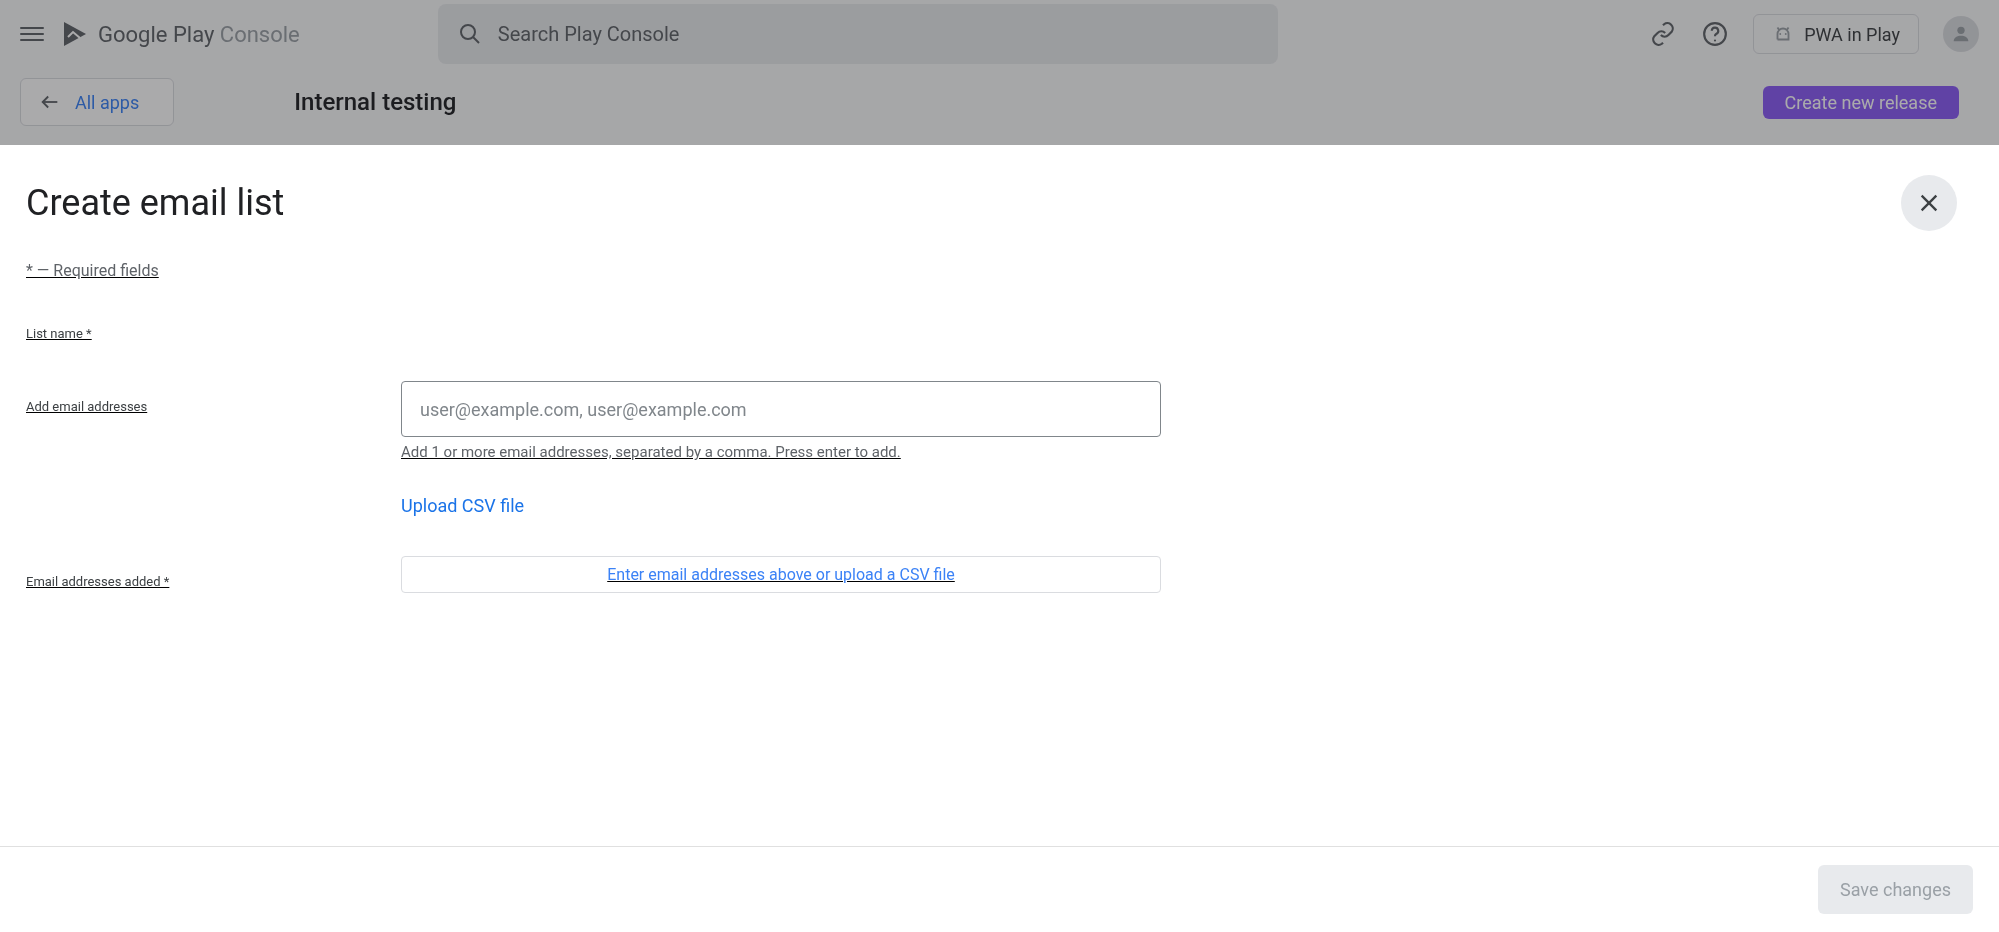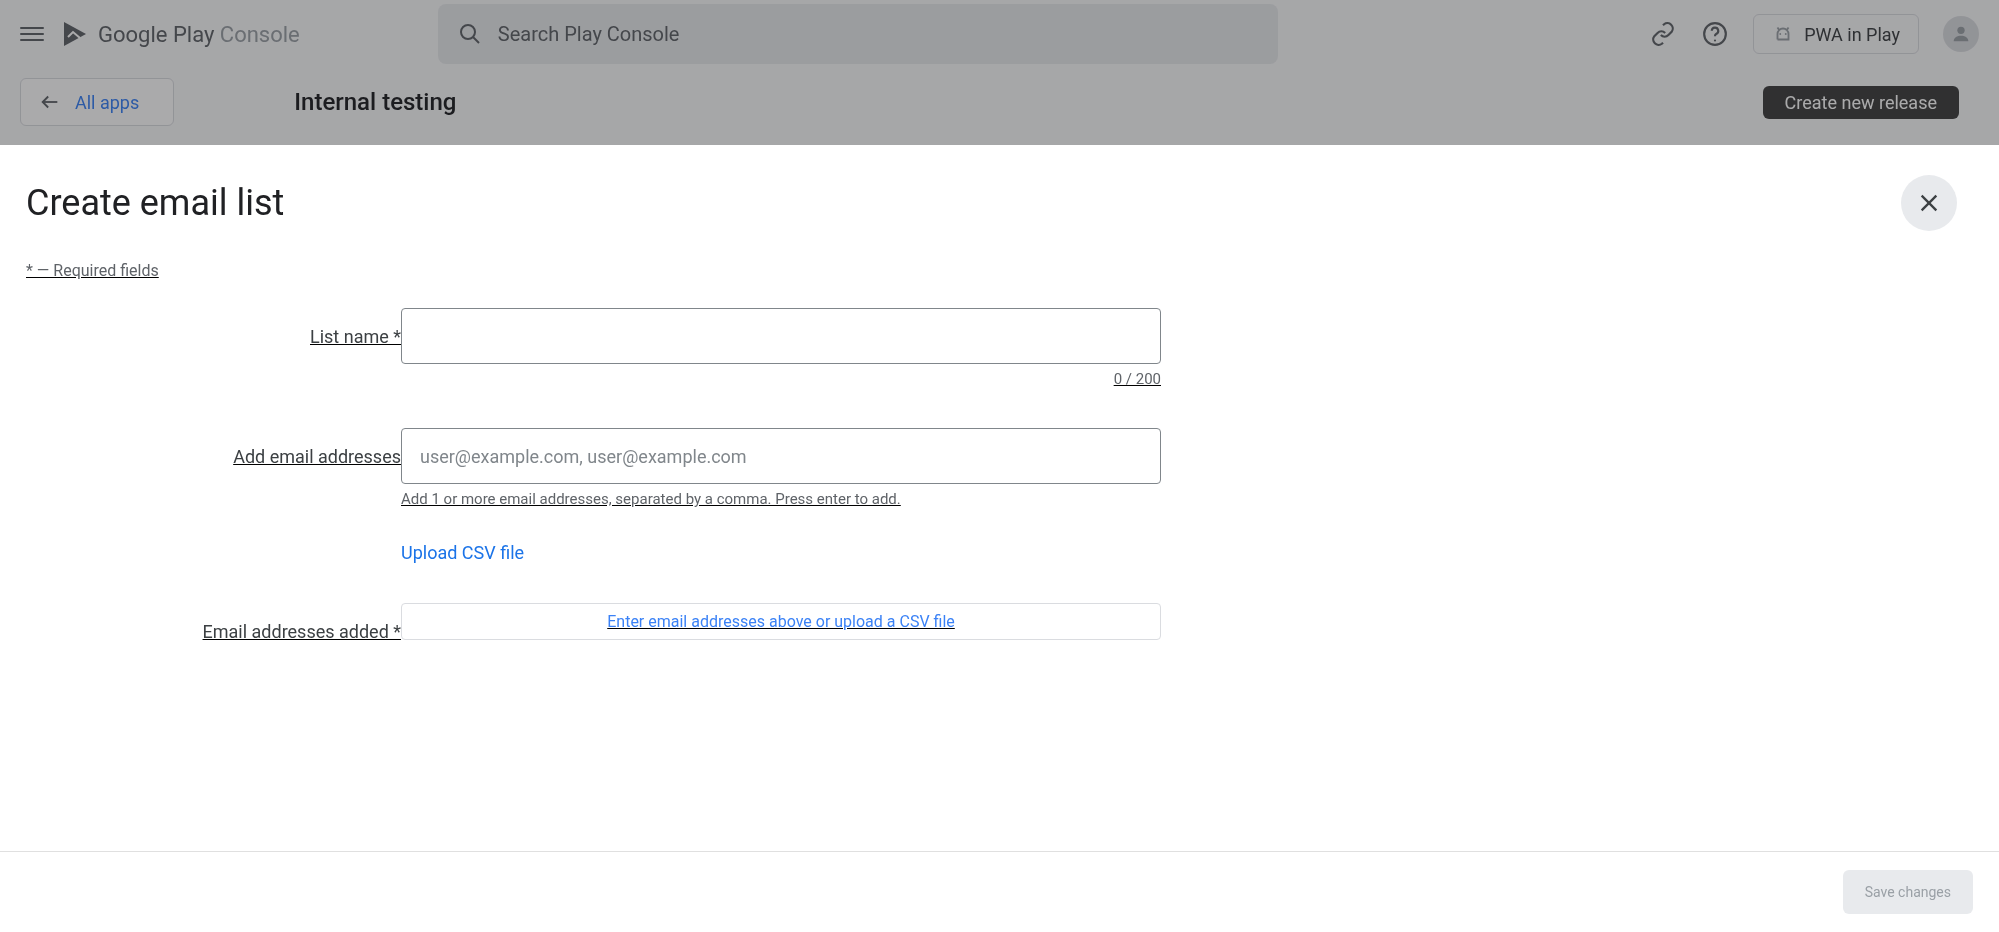--- a/index.html
+++ b/index.html
@@ -99,21 +99,21 @@
       background: #fff;
     }
     .page-title-bg {
       margin-left: 100px;
       font-size: 24px;
       font-weight: 500;
       color: #202124;
     }
     .create-release {
       margin-left: auto;
-      background: #404040;
+      background: #8b5cf6;
       color: #fff;
       border-radius: 6px;
       padding: 6px 22px;
       font-size: 18px;
       margin-right: 20px;
     }
 
     
     .scrim {
       position: absolute;
@@ -165,24 +165,23 @@
       font-size: 16px;
       color: #5f6368;
       margin-bottom: 28px;
     }
     .form-row {
       display: flex;
       margin-bottom: 40px;
     }
     .form-label {
       width: 375px;
-      font-size: 18px;
+      font-size: 13px;
       color: #3c4043;
       padding-top: 18px;
-      text-align: right;
     }
     .form-control-col {
       flex: 0 0 760px;
     }
     .text-input {
       width: 100%;
       height: 56px;
       border: 1px solid #80868b;
       border-radius: 4px;
       padding: 0 18px;
@@ -224,21 +223,21 @@
       padding: 18px 26px;
       display: flex;
       justify-content: flex-end;
       background: #fff;
     }
     .save-btn {
       background: #e8eaed;
       color: #9aa0a6;
       border-radius: 6px;
       padding: 14px 22px;
-      font-size: 14px;
+      font-size: 18px;
       border: none;
     }
     svg { display: block; }
   </style>
 </head>
 <body>
 
 <div class="bg-header">
   <div class="bg-topbar">
     <div class="hamburger">
@@ -316,24 +315,20 @@
           <line x1="20" y1="4" x2="4" y2="20" stroke="#3c4043" stroke-width="2.5"></line>
         </svg>
     </div>
   </div>
 
   <div class="modal-body">
     <div class="required-note">* — Required fields</div>
 
     <div class="form-row">
       <div class="form-label">List name  *</div>
-      <div class="form-control-col">
-        <input type="text" class="text-input" value="" style="">
-        <div class="char-counter">0 / 200</div>
-      </div>
     </div>
 
     <div class="form-row">
       <div class="form-label">Add email addresses</div>
       <div class="form-control-col">
         <input type="text" class="text-input" placeholder="user@example.com, user@example.com" style="">
         <div class="helper-text">Add 1 or more email addresses, separated by a comma. Press enter to add.</div>
         <span class="upload-link">Upload CSV file</span>
       </div>
     </div>

